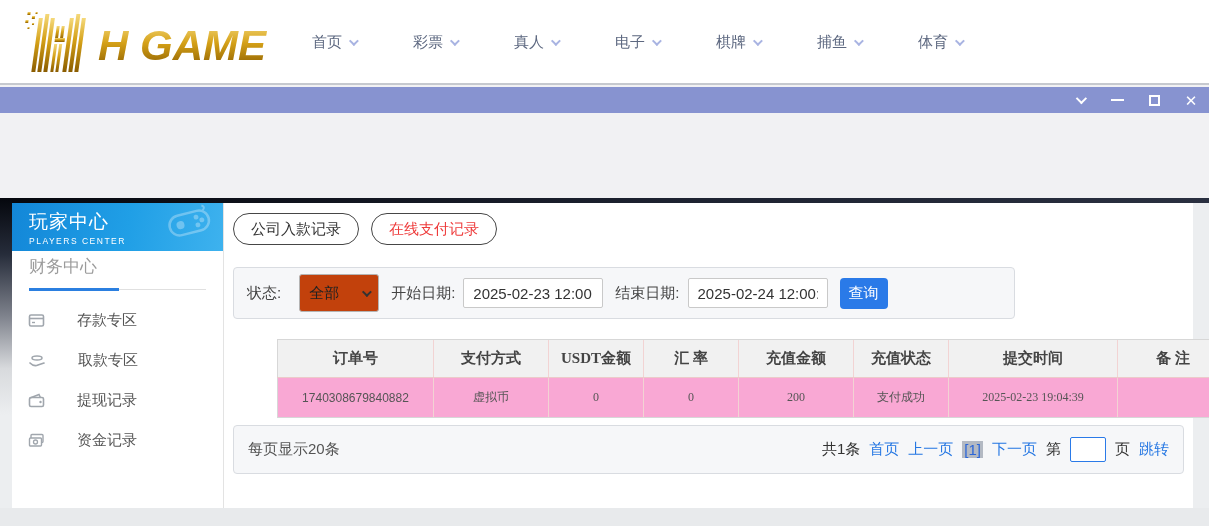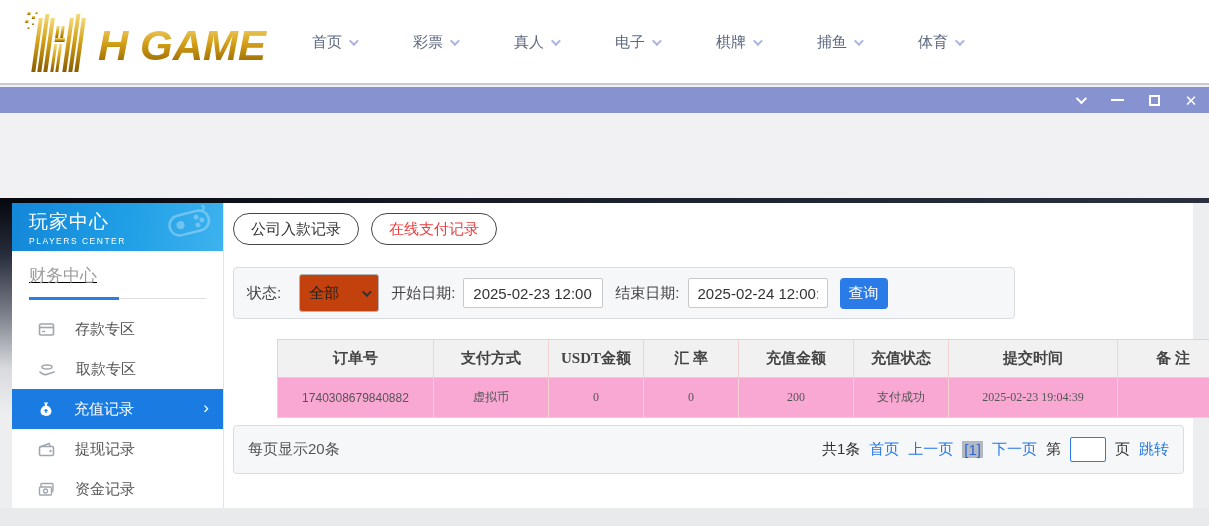--- a/index.html
+++ b/index.html
@@ -32,27 +32,27 @@
       background:linear-gradient(90deg,#05070d,#1d2230 55%,#2a3040); }
   .left-edge-shadow { position:absolute; left:0; top:0; width:12px; height:310px;
       background:linear-gradient(180deg,#05070d 0%,#262c3a 18%,#7e828c 38%,#d8dadd 55%,#eceef0 70%); }
 
   
   .sidebar { position:absolute; left:12px; top:5px; width:212px; height:305px; background:#ffffff; border-right:1px solid #e3e3e3; }
   .sb-header { position:relative; height:48px; background:linear-gradient(100deg,#1387d8 0%,#209fe6 55%,#3eb2ee 100%); color:#fff; padding:6px 0 0 17px; overflow:hidden; }
   .sb-title { font-size:19px; letter-spacing:1px; }
   .sb-sub { font-size:8.5px; letter-spacing:1.5px; margin-top:1px; }
   .sb-gamepad { position:absolute; right:12px; top:4px; opacity:.3; transform:rotate(-14deg); }
-  .sb-section { padding:12px 17px 0 17px;text-decoration:underline; }
+  .sb-section { padding:3px 17px 0 17px; }
   .sb-section-title { font-size:17px; color:#9b9b9b; line-height:26px; }
   .sb-underline { margin-top:8px; height:3px; position:relative; }
   .sb-underline .gray { position:absolute; left:0; right:0; top:1px; height:1px; background:#e0e0e0; }
   .sb-underline .blue { position:absolute; left:0; top:0; width:90px; height:3px; background:#2b7fe0; }
   .sb-menu { margin-top:9px; }
-  .sb-item { position:relative; height:40px; display:flex; align-items:center; padding-left:26px; gap:20px; cursor:pointer; color:#555; font-size:15px; }
+  .sb-item { position:relative; height:40px; display:flex; align-items:center; padding-left:16px; gap:32px; cursor:pointer; color:#555; font-size:15px; }
   .sb-item .sb-ico { color:#a0a6ad; display:flex; }
   .sb-item.active { background:#1a7ce2; color:#fff; }
   .sb-item.active .sb-ico { color:#fff; }
   .sb-arrow { position:absolute; right:14px; top:50%; transform:translateY(-54%); font-size:17px; color:#fff; }
 
   
   .main { position:absolute; left:224px; top:5px; width:969px; height:305px; background:#ffffff; }
   .tabs { position:absolute; left:9px; top:10px; display:flex; gap:12px; }
   .tab { height:32px; display:flex; align-items:center; padding:0 17px; border:1px solid #464646; border-radius:17px; font-size:15px; color:#333; background:#fff; cursor:pointer; }
   .tab.active { color:#ee3b3b; }
@@ -209,31 +209,20 @@
           <span>存款专区</span>
         </div>
         <div class="sb-item">
           <span class="sb-ico">
             <svg width="18" height="17" viewBox="0 0 18 17">
                 <ellipse cx="9" cy="6" rx="5" ry="2" fill="none" stroke="currentColor" stroke-width="1.5"></ellipse>
                 <path d="M2 11 q4 4 8 2 l6 -2" fill="none" stroke="currentColor" stroke-width="1.7" stroke-linecap="round"></path>
               </svg>
           </span>
           <span>取款专区</span>
-        </div>
-        <div class="sb-item active">
-          <span class="sb-ico">
-            <svg width="16" height="17" viewBox="0 0 16 17">
-                <path d="M6 1.5h4L8.7 4.4c2.8.7 4.8 3.1 4.8 5.9 0 3-2.5 4.7-5.5 4.7s-5.5-1.7-5.5-4.7c0-2.8 2-5.2 4.8-5.9L6 1.5z" fill="currentColor"></path>
-                <line x1="8" y1="8" x2="8" y2="12" stroke="#1a7ce2" stroke-width="1.3"></line>
-                <line x1="6.3" y1="9.5" x2="9.7" y2="9.5" stroke="#1a7ce2" stroke-width="1.3"></line>
-              </svg>
-          </span>
-          <span>充值记录</span>
-          <span class="sb-arrow">›</span>
         </div>
         <div class="sb-item">
           <span class="sb-ico">
             <svg width="17" height="17" viewBox="0 0 17 17">
                 <path d="M2 6 l9 -3.5 1.5 3.2" fill="none" stroke="currentColor" stroke-width="1.5"></path>
                 <rect x="1.5" y="5.5" width="14" height="9" rx="1.5" fill="none" stroke="currentColor" stroke-width="1.6"></rect>
                 <circle cx="12.5" cy="10" r="1.2" fill="currentColor"></circle>
               </svg>
           </span>
           <span>提现记录</span>

